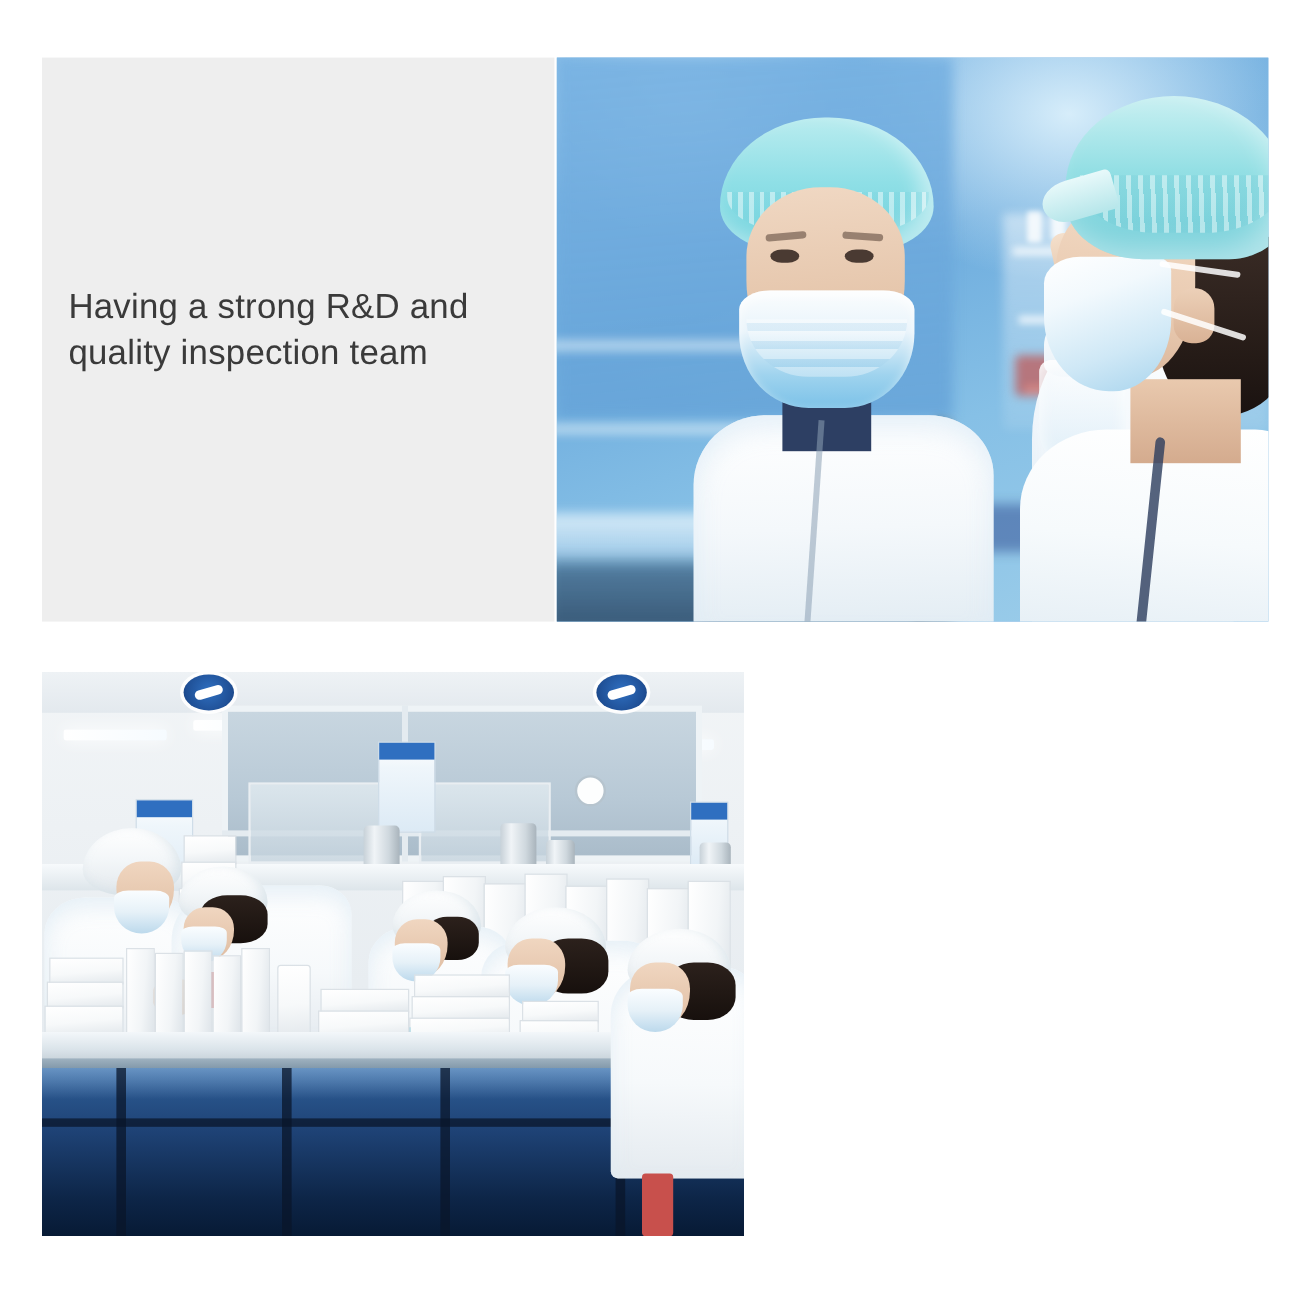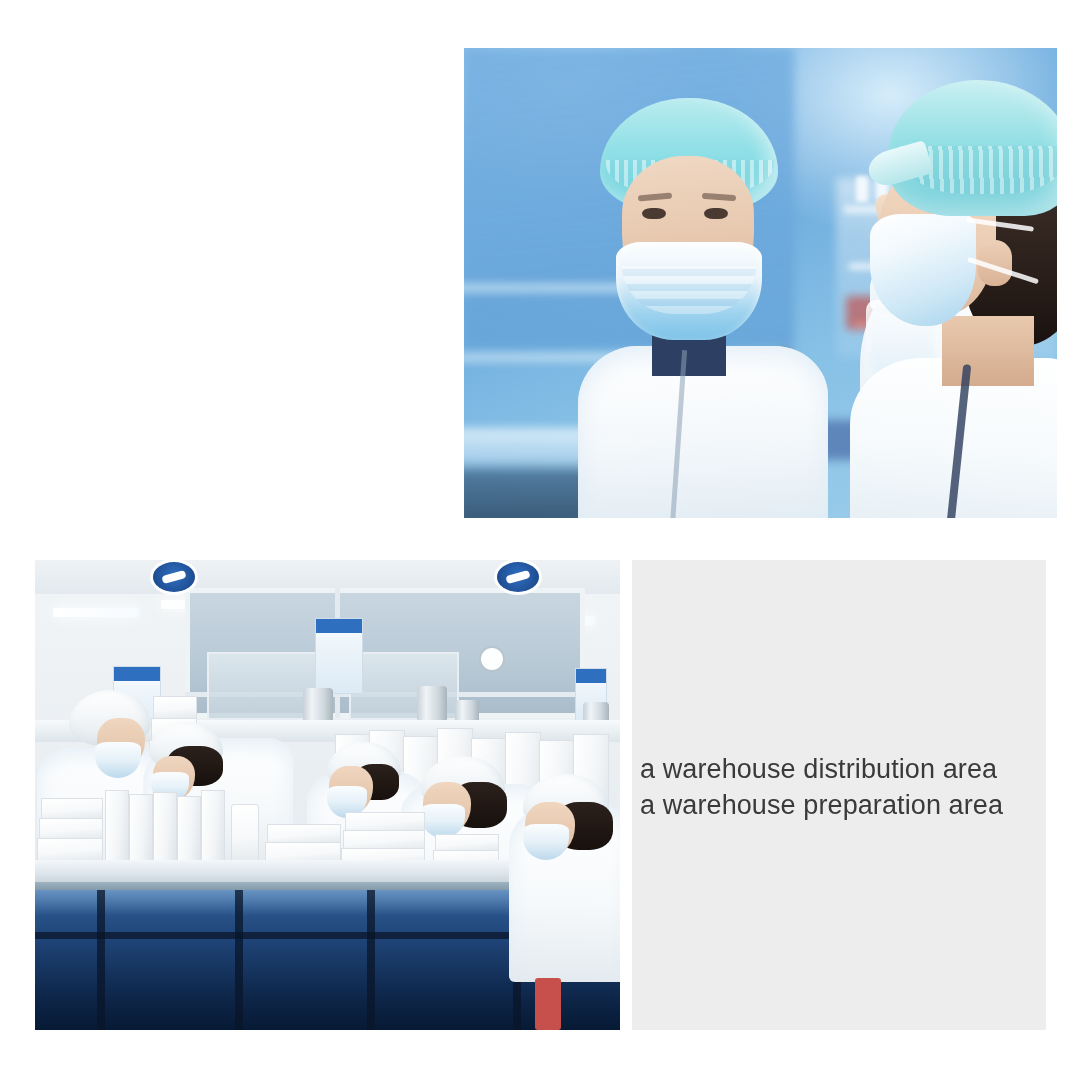--- a/index.html
+++ b/index.html
@@ -477,20 +477,24 @@
     border-radius: 3px;
   }
 </style>
 </head>
 <body>
 
 <div class="stage">
 
   <div class="section-top">
 
+    <div class="caption-panel-top">
+      <div class="caption-text-top">Having a strong R&amp;D and
+quality inspection team</div>
+    </div>
 
     <div class="photo-top">
       <div class="lab-bg"></div>
       <div class="lab-wall-panel"></div>
       <div class="lab-shelf s1"></div>
       <div class="lab-shelf s2"></div>
       <div class="lab-counter"></div>
       <div class="lab-dark-base"></div>
 
       <div class="lab-rack"></div>
@@ -663,19 +667,15 @@
       <div class="ww">
         <div class="ww-coat" style="left:474px; top:246px; width:120px; height:176px; border-radius: 44px 26px 6px 6px / 40px 24px 6px 6px;"></div>
         <div class="ww-cap" style="left:488px; top:214px; width:86px; height:56px;"></div>
         <div class="ww-hair" style="left:520px; top:242px; width:58px; height:48px;"></div>
         <div class="ww-face" style="left:490px; top:242px; width:50px; height:54px;"></div>
         <div class="ww-mask" style="left:488px; top:264px; width:46px; height:36px;"></div>
         <div class="wh-red" style="left:500px; top:418px; width:26px; height:52px;"></div>
       </div>
     </div>
 
-    <div class="caption-panel-bottom">
-      <div class="caption-text-bottom">a warehouse distribution area
-a warehouse preparation area</div>
-    </div>
   </div>
 
 </div>
 
 </body></html>

